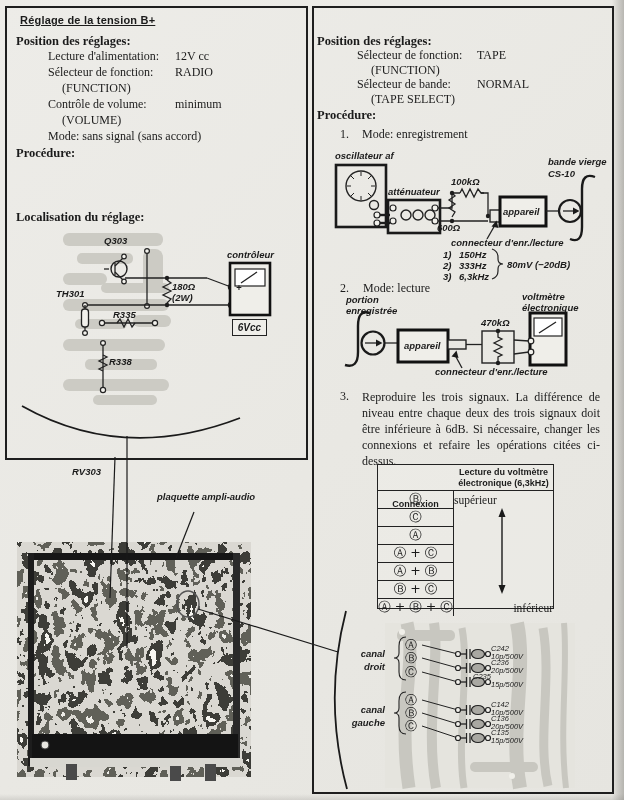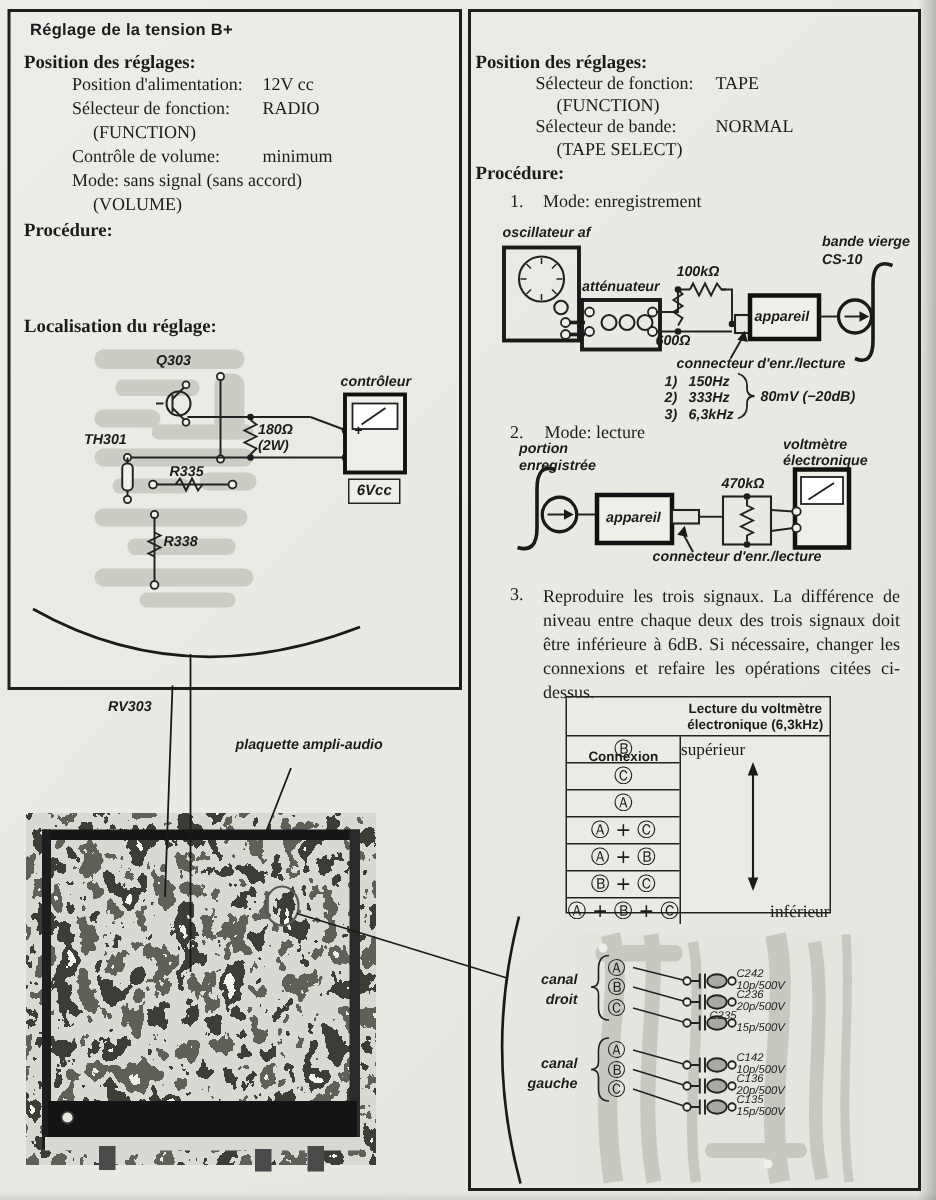--- a/index.html
+++ b/index.html
@@ -7,21 +7,21 @@
        background:#eceae6;
        font-family:"Liberation Serif",serif;color:#1b1b1b;}
   .page{position:absolute;inset:0;
         background:linear-gradient(135deg,#edecE8 0%,#e9e8e3 55%,#e6e5e0 100%);}
   .edge-r{position:absolute;top:0;right:0;width:12px;height:800px;
           background:linear-gradient(to right,rgba(0,0,0,0),rgba(90,88,84,.35));}
   .edge-b{position:absolute;left:0;bottom:0;width:624px;height:6px;
           background:linear-gradient(to bottom,rgba(0,0,0,0),rgba(90,88,84,.15));}
   .box{position:absolute;border:2px solid #1e1e1e;background:transparent;}
   .abs{position:absolute;}
-  .t-title{font:bold 11px "Liberation Sans",sans-serif;letter-spacing:.2px;}
+  .t-title{font:bold 11px "Liberation Sans",sans-serif;letter-spacing:.2px;text-decoration:underline;}
   .t-head{font:bold 12.5px "Liberation Serif",serif;}
   .t-body{font:12px "Liberation Serif",serif;}
   .t-just{text-align:justify;line-height:15.5px;}
   .dlbl{font:italic bold 9.5px "Liberation Sans",sans-serif;white-space:nowrap;}
   .ls-row{position:relative;height:16px;font:12px "Liberation Serif",serif;white-space:nowrap;}
   .ls-row .v{position:absolute;left:127px;top:0;}
   .ls-row.ind{padding-left:14px;}
   .rs-row{position:relative;height:14.5px;font:12px "Liberation Serif",serif;white-space:nowrap;}
   .rs-row .v{position:absolute;left:120px;top:0;}
   .rs-row.ind{padding-left:14px;}
@@ -58,39 +58,39 @@
   <div class="edge-r"></div>
   <div class="edge-b"></div>
 
   <div class="box" style="left:5px;top:6px;width:299px;height:450px;"></div>
 
   <div class="abs t-title" style="left:20px;top:14px;">Réglage de la tension B+</div>
   <div class="abs t-head" style="left:16px;top:34px;">Position des réglages:</div>
 
   <div class="abs" style="left:48px;top:49px;width:245px;">
     <div class="ls-row">
-      <span>Position d'alimentation:</span>
+      <span>Lecture d'alimentation:</span>
       <span class="v">12V cc</span>
     </div>
     <div class="ls-row">
       <span>Sélecteur de fonction:</span>
       <span class="v">RADIO</span>
     </div>
     <div class="ls-row ind">
       <span>(FUNCTION)</span>
     </div>
     <div class="ls-row">
       <span>Contrôle de volume:</span>
       <span class="v">minimum</span>
     </div>
+    <div class="ls-row ind">
+      <span>(VOLUME)</span>
+    </div>
     <div class="ls-row">
       <span>Mode: sans signal (sans accord)</span>
-    </div>
-    <div class="ls-row ind">
-      <span>(VOLUME)</span>
     </div>
   </div>
 
   <div class="abs t-head" style="left:16px;top:146px;">Procédure:</div>
   <div class="abs t-head" style="left:16px;top:210px;">Localisation du réglage:</div>
 
   <svg class="abs" style="left:5px;top:225px;" width="300" height="232" viewBox="0 0 300 232">
     <g>
       <rect class="gray" x="58" y="8" width="100" height="13" rx="6"></rect>
       <rect class="gray" x="72" y="28" width="56" height="11" rx="5"></rect>

